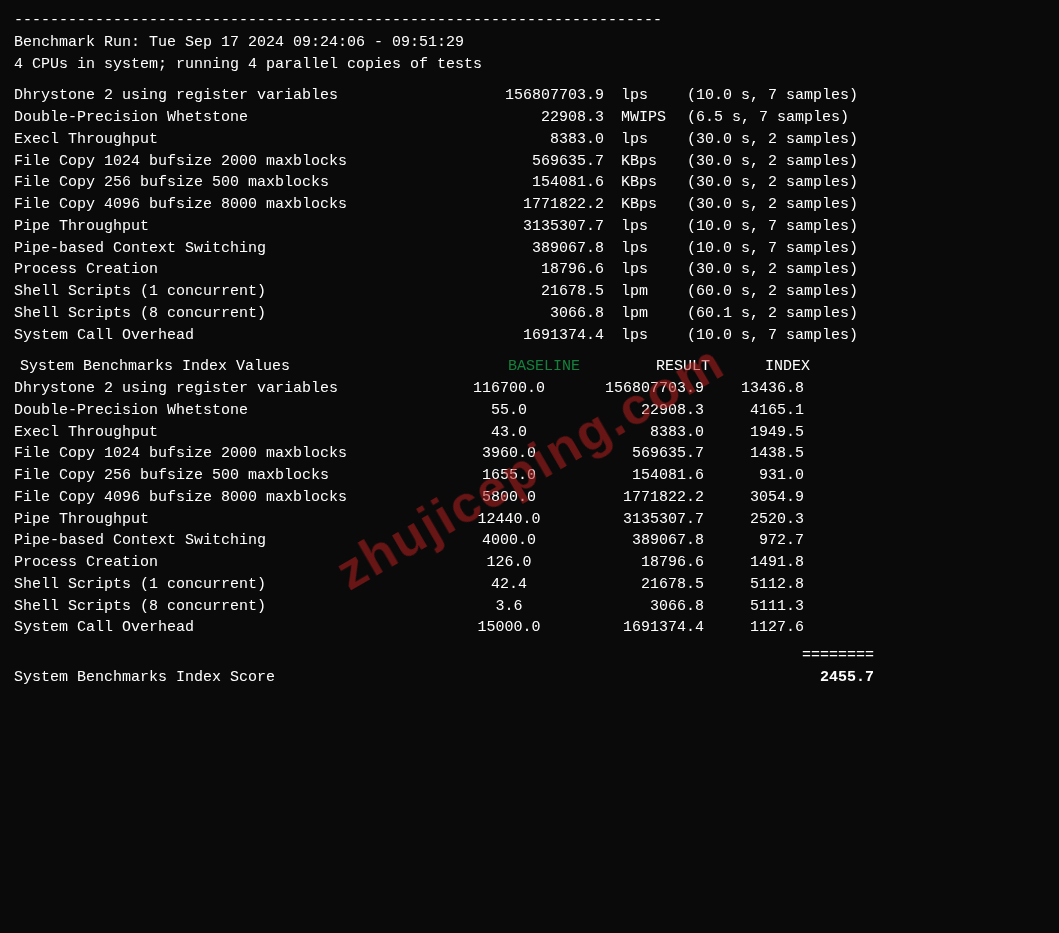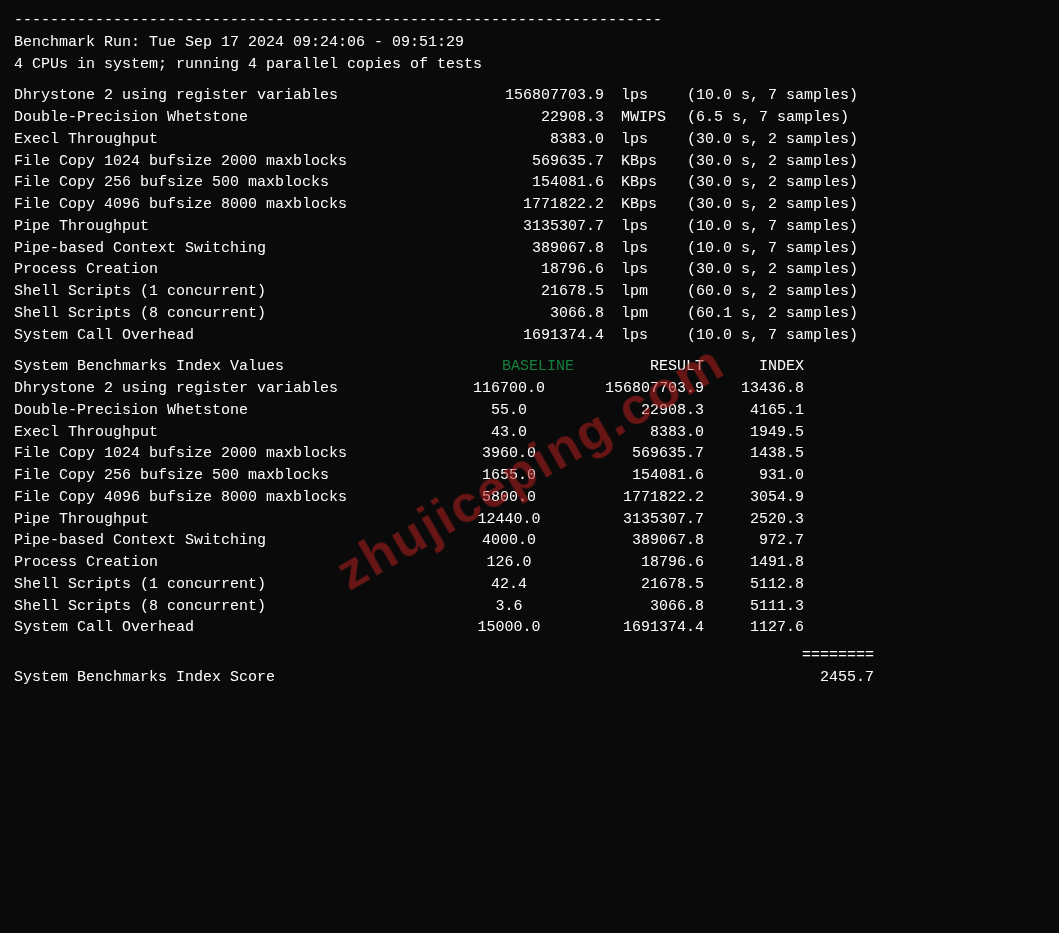--- a/index.html
+++ b/index.html
@@ -52,20 +52,21 @@
     .col-unit {
       min-width: 70px;
       padding-left: 8px;
     }
     .col-info {
       padding-left: 4px;
     }
     .index-header {
       display: flex;
       white-space: pre;
+      margin-left: 6px;
     }
     .ih-label {
       min-width: 430px;
     }
     .ih-baseline {
       min-width: 130px;
       text-align: right;
       color: #15803d;
     }
     .ih-result {
@@ -109,20 +110,21 @@
     .final-score-row {
       display: flex;
       white-space: pre;
     }
     .fsr-label {
       min-width: 690px;
     }
     .fsr-score {
       min-width: 170px;
       text-align: right;
+      font-weight: bold;
     }
   </style>
 </head>
 <body>
 
 <div class="watermark">zhujiceping.com</div>
 
 <div>
   <div class="separator">------------------------------------------------------------------------</div>
   <div class="block">

